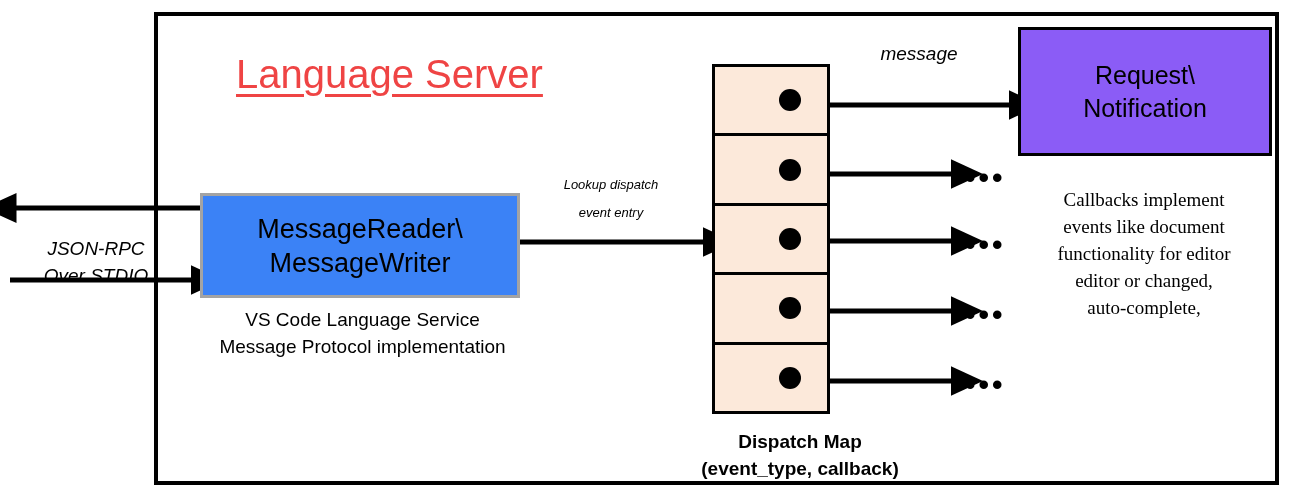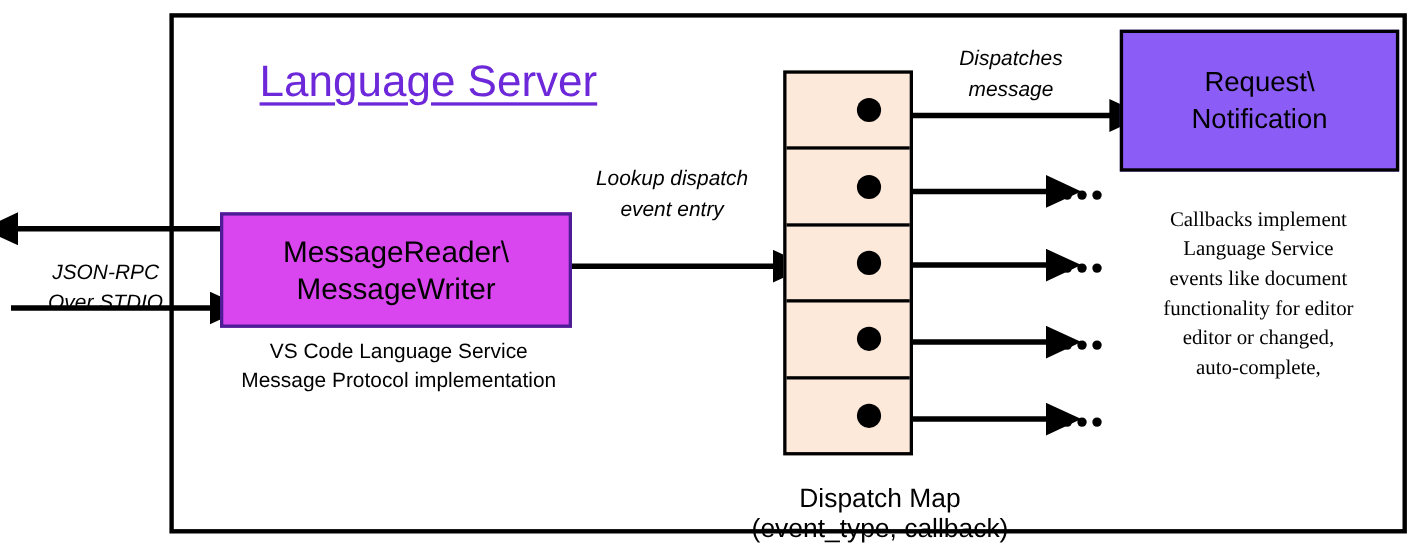--- a/index.html
+++ b/index.html
@@ -36,31 +36,31 @@
   #server-title {
     left: 236px;
     top: 50px;
     width: 420px;
     font-size: 40px;
     line-height: 48px;
     text-decoration: underline;
     text-underline-offset: 6px;
     text-decoration-thickness: 3px;
     white-space: nowrap;
-    color: #6d28d9;
+    color: #ef4444;
   }
 
   
   #message-box {
     left: 200px;
     top: 193px;
     width: 320px;
     height: 105px;
-    background: #d946ef;
-    border: 3px solid #4c1d95;
+    background: #3b82f6;
+    border: 3px solid #a3a3a3;
     box-sizing: border-box;
     display: flex;
     align-items: center;
     justify-content: center;
     text-align: center;
     font-size: 27px;
     line-height: 34px;
   }
   #message-box-caption {
     left: 190px;
@@ -78,25 +78,25 @@
     width: 140px;
     text-align: center;
     font-style: italic;
     font-size: 19px;
     line-height: 27px;
   }
 
   
   #lookup-label {
     left: 516px;
-    top: 149px;
+    top: 171px;
     width: 190px;
     text-align: center;
     font-style: italic;
-    font-size: 19px;
+    font-size: 13px;
     line-height: 28px;
   }
 
   
   #dispatch-label {
     left: 834px;
     top: 40px;
     width: 170px;
     text-align: center;
     font-style: italic;
@@ -128,25 +128,26 @@
     left: 64px;
     top: 50%;
     width: 22px;
     height: 22px;
     margin-top: -11px;
     background: #000;
     border-radius: 50%;
   }
   #dispatch-map-caption {
     left: 640px;
-    top: 440px;
+    top: 428px;
     width: 320px;
     text-align: center;
-    font-size: 24px;
+    font-size: 19px;
     line-height: 27px;
+    font-weight: bold;
   }
 
   
   #callback-box {
     left: 1018px;
     top: 27px;
     width: 254px;
     height: 129px;
     background: #8b5cf6;
     border: 3px solid #000;
@@ -247,21 +248,20 @@
     <div>VS Code Language Service</div>
     <div>Message Protocol implementation</div>
   </div>
 
   <div class="abs" id="lookup-label">
     <div>Lookup dispatch</div>
     <div>event entry</div>
   </div>
 
   <div class="abs" id="dispatch-label">
-    <div>Dispatches</div>
     <div>message</div>
   </div>
 
   <div class="abs" id="dispatch-map">
     <div class="map-cell">
       <span class="map-dot"></span>
     </div>
     <div class="map-cell">
       <span class="map-dot"></span>
     </div>
@@ -286,20 +286,19 @@
   <div class="abs ellipsis" style="left:965px; top:370px;">•••</div>
 
   <div class="abs" id="callback-box">
     <div>
       <div>Request\</div>
       <div>Notification</div>
     </div>
   </div>
   <div class="abs" id="callback-caption">
     <div>Callbacks implement</div>
-    <div>Language Service</div>
     <div>events like document</div>
     <div>functionality for editor</div>
     <div>editor or changed,</div>
     <div>auto-complete,</div>
   </div>
 
 </div>
 
 </body></html>

